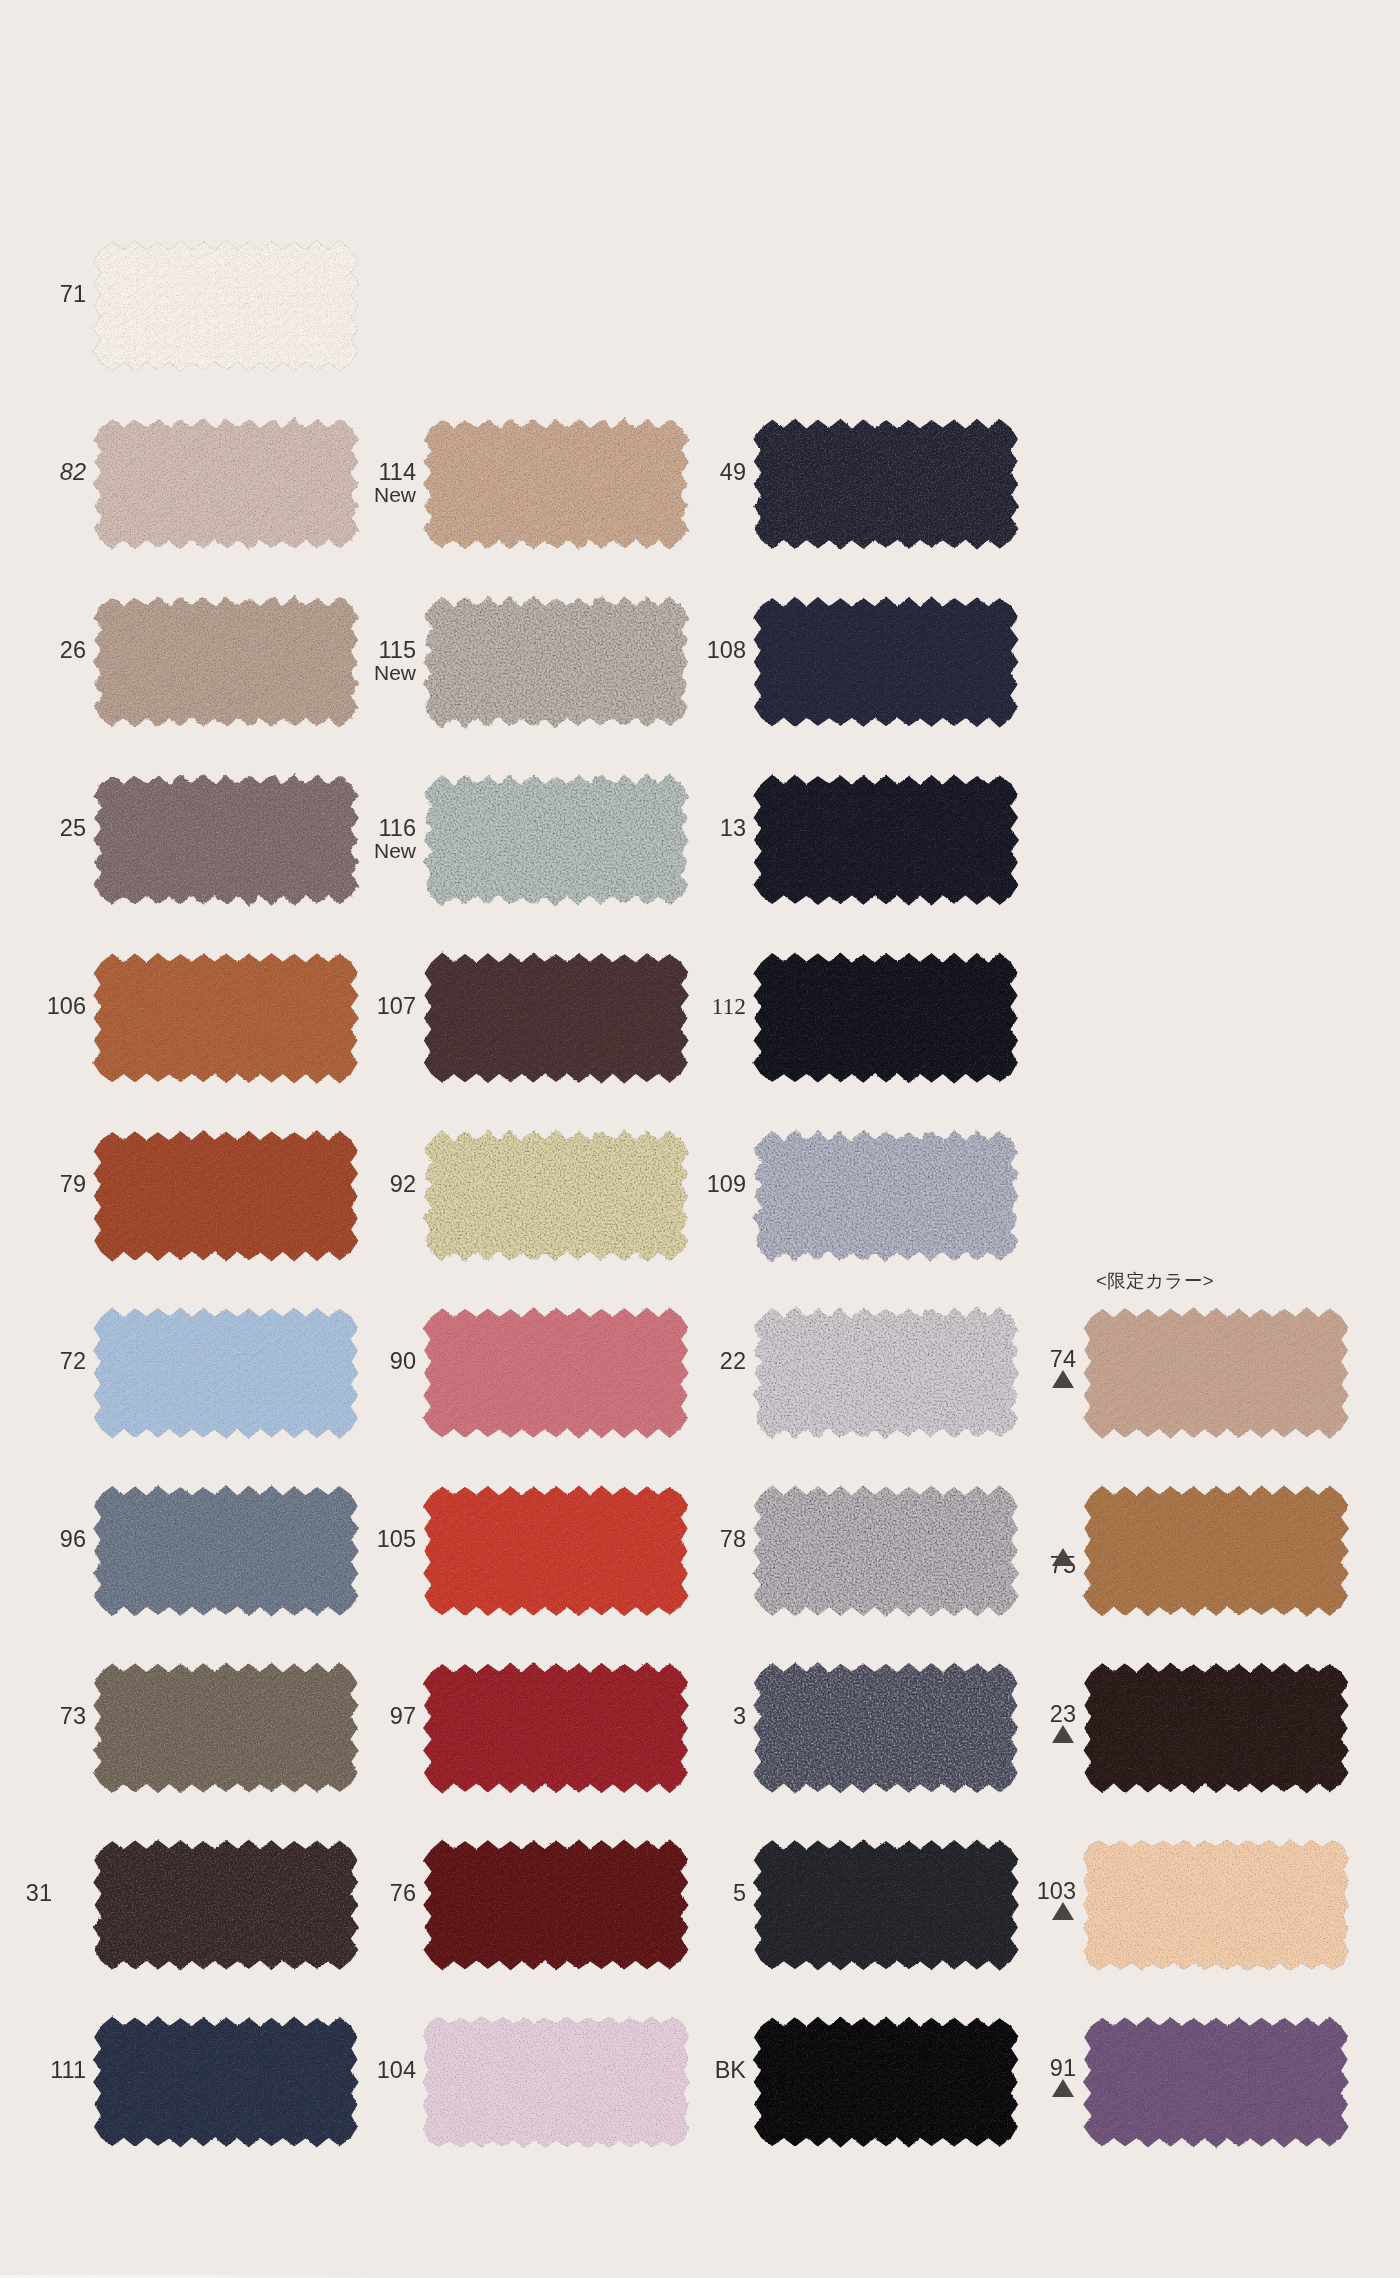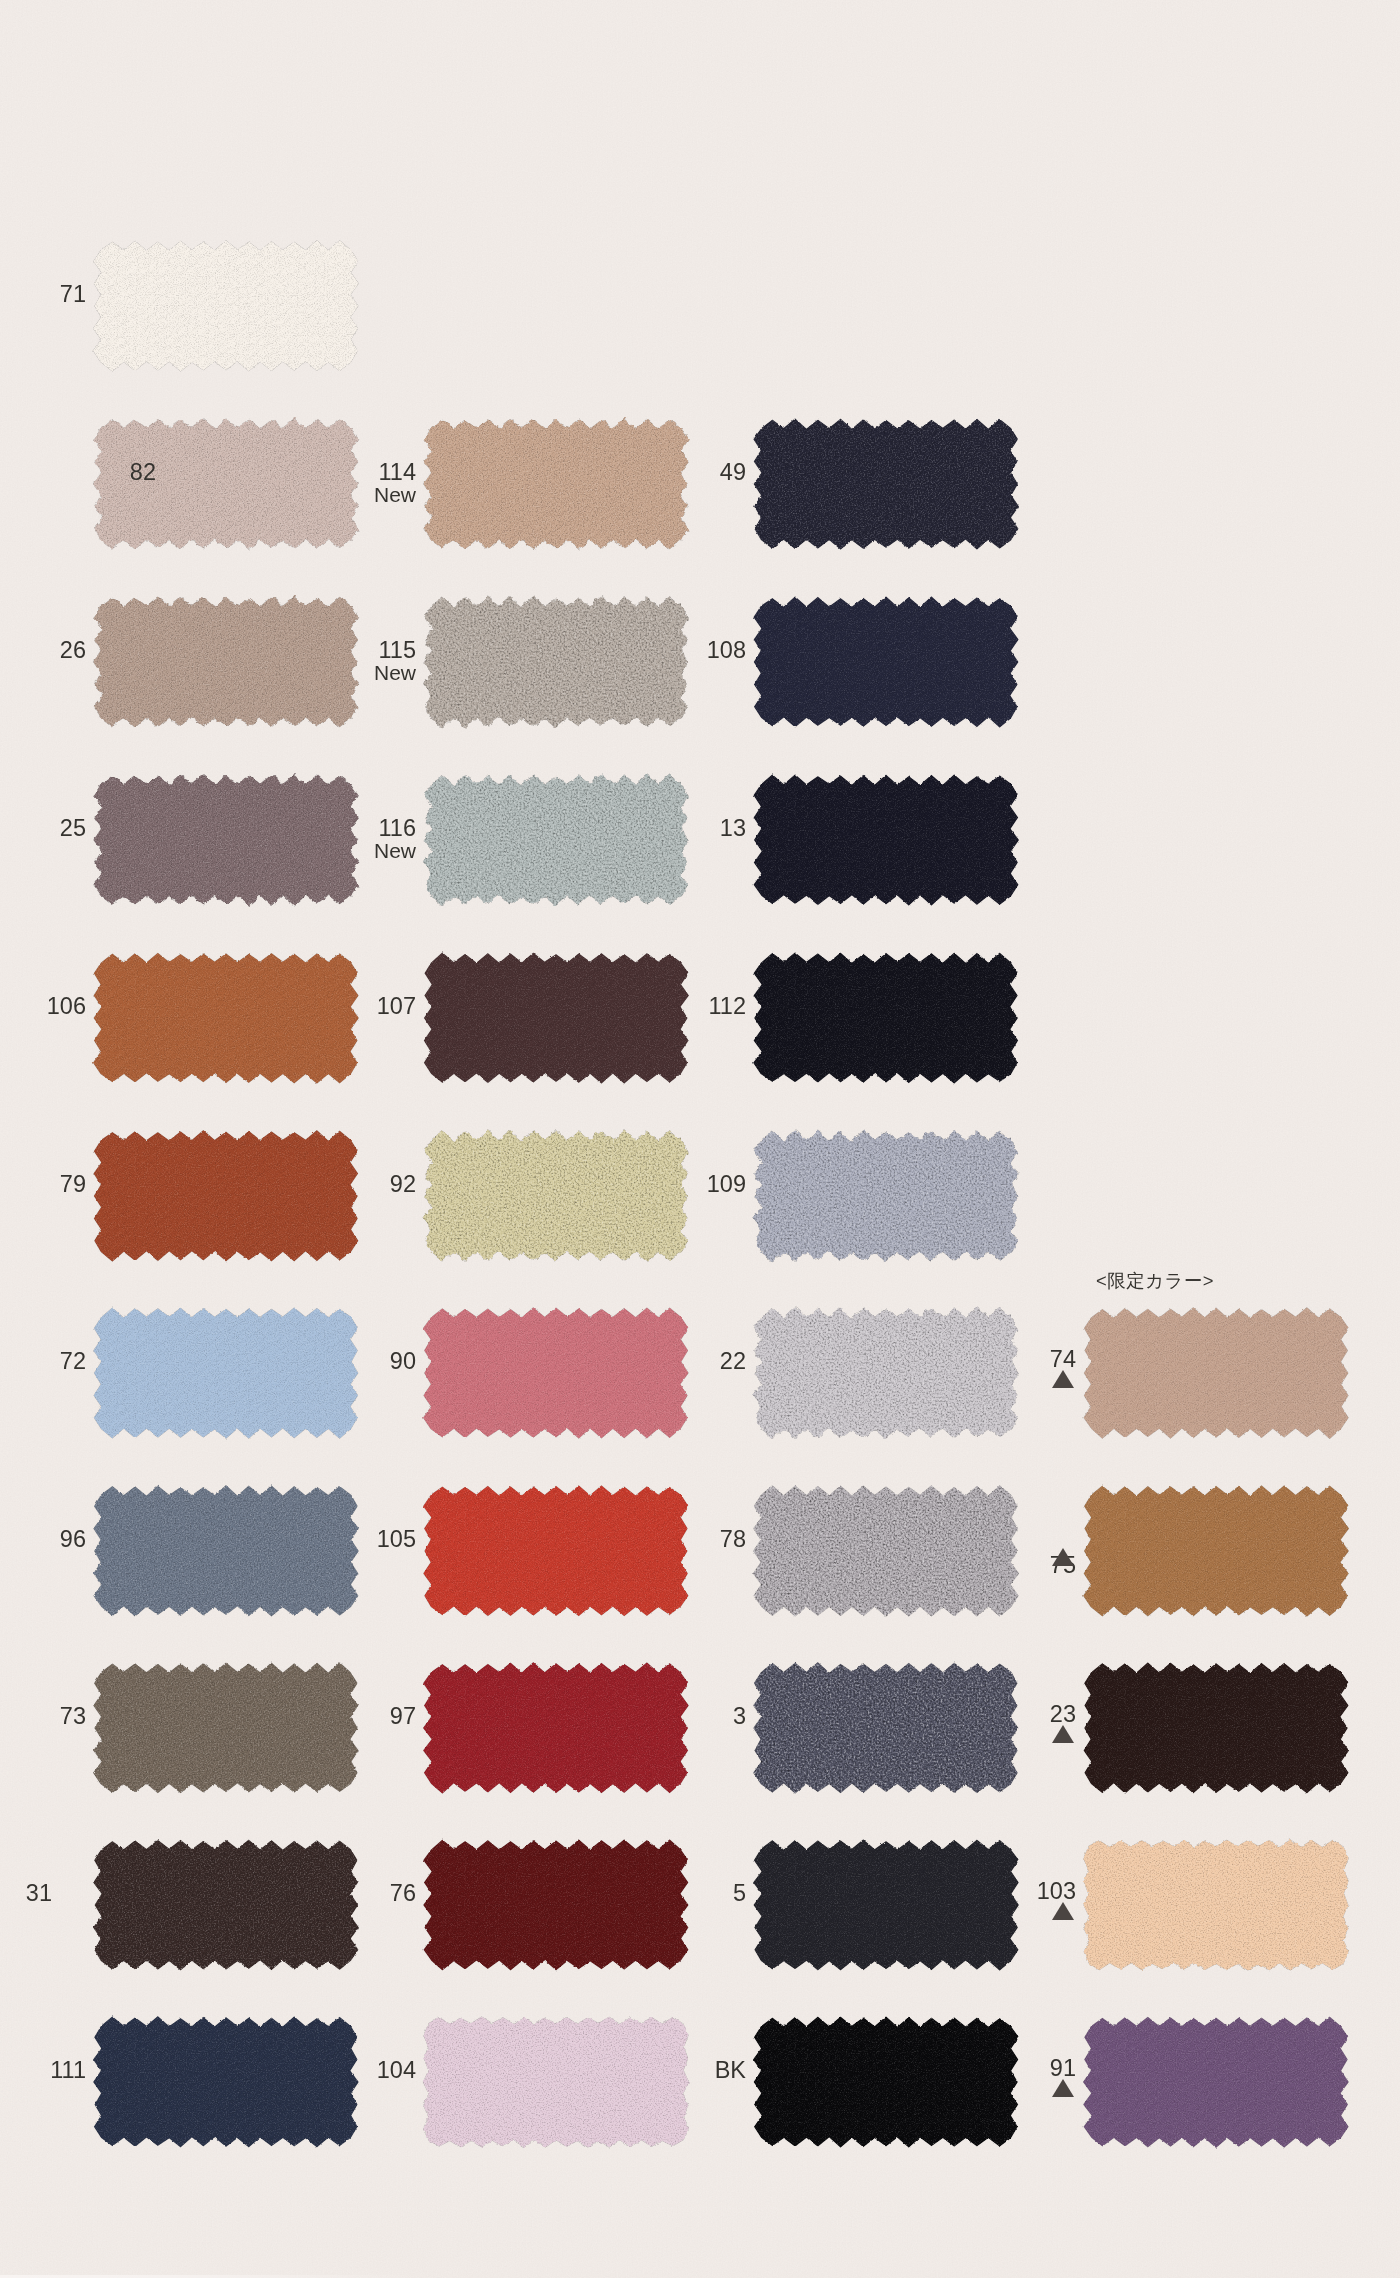--- a/index.html
+++ b/index.html
@@ -147,21 +147,21 @@
         <rect x="6" y="6" width="256" height="118" rx="5" fill="url(#twill-pattern)"></rect>
       </svg>
     </div>
     <div class="code" style="right: 1314px; top: 282.5px;">71</div>
     <div class="swatch" style="left: 92px; top: 419px;">
       <svg width="292" height="154" viewBox="-12 -12 292 154" style="margin-left: -12px; margin-top: -12px;">
         <path d="M9.00,9.18L20.36,-0.76L31.73,8.49L43.09,-0.28L54.45,9.02L65.82,0.09L77.18,8.66L88.55,1.03L99.91,8.71L111.27,-0.59L122.64,9.41L134.00,-0.49L145.36,8.58L156.73,-0.22L168.09,9.44L179.45,0.73L190.82,8.87L202.18,-0.83L213.55,9.34L224.91,0.03L236.27,8.58L247.64,0.45L259.28,9.00L266.31,20.20L258.95,31.40L266.34,42.60L258.46,53.80L266.95,65.00L258.89,76.20L266.36,87.40L259.50,98.60L266.38,109.80L259.00,121.21L247.64,129.07L236.27,120.65L224.91,129.74L213.55,121.00L202.18,129.20L190.82,121.41L179.45,129.02L168.09,121.19L156.73,129.65L145.36,121.47L134.00,129.42L122.64,120.44L111.27,129.25L99.91,121.07L88.55,130.74L77.18,120.93L65.82,128.95L54.45,120.55L43.09,130.40L31.73,120.73L20.36,130.12L8.75,121.00L2.15,109.80L9.19,98.60L2.47,87.40L8.70,76.20L0.96,65.00L9.16,53.80L1.75,42.60L8.77,31.40L1.50,20.20Z" fill="#D1BBB3" filter="url(#tex-wool)"></path>
         <rect x="6" y="6" width="256" height="118" rx="5" fill="url(#twill-pattern)"></rect>
       </svg>
     </div>
-    <div class="code" style="right: 1244px; top: 460.5px;">82</div>
+    <div class="code" style="right: 1314px; top: 460.5px; font-style: italic;">82</div>
     <div class="swatch" style="left: 92px; top: 597px;">
       <svg width="292" height="154" viewBox="-12 -12 292 154" style="margin-left: -12px; margin-top: -12px;">
         <path d="M9.00,8.47L20.36,-0.31L31.73,9.16L43.09,-0.21L54.45,8.69L65.82,-0.68L77.18,9.09L88.55,0.36L99.91,8.74L111.27,0.33L122.64,9.52L134.00,-0.23L145.36,8.73L156.73,0.74L168.09,9.56L179.45,-0.85L190.82,8.79L202.18,-0.38L213.55,8.51L224.91,0.79L236.27,9.40L247.64,-0.28L259.51,9.00L266.23,20.20L258.88,31.40L265.90,42.60L259.40,53.80L265.85,65.00L259.34,76.20L266.64,87.40L258.82,98.60L265.58,109.80L259.00,121.16L247.64,130.19L236.27,121.21L224.91,129.39L213.55,121.46L202.18,129.02L190.82,120.99L179.45,129.92L168.09,121.54L156.73,129.07L145.36,121.33L134.00,129.70L122.64,121.38L111.27,129.29L99.91,120.61L88.55,128.96L77.18,121.12L65.82,130.28L54.45,120.57L43.09,130.78L31.73,120.50L20.36,129.81L9.05,121.00L1.74,109.80L9.41,98.60L2.28,87.40L8.47,76.20L1.15,65.00L8.44,53.80L1.66,42.60L9.48,31.40L1.57,20.20Z" fill="#B69D8E" filter="url(#tex-wool)"></path>
         <rect x="6" y="6" width="256" height="118" rx="5" fill="url(#twill-pattern)"></rect>
       </svg>
     </div>
     <div class="code" style="right: 1314px; top: 638.5px;">26</div>
     <div class="swatch" style="left: 92px; top: 775px;">
       <svg width="292" height="154" viewBox="-12 -12 292 154" style="margin-left: -12px; margin-top: -12px;">
         <path d="M9.00,8.95L20.36,0.15L31.73,8.64L43.09,-0.14L54.45,9.56L65.82,0.53L77.18,9.52L88.55,-0.31L99.91,8.78L111.27,-0.74L122.64,8.43L134.00,0.04L145.36,8.88L156.73,-0.29L168.09,8.47L179.45,-0.45L190.82,8.71L202.18,0.07L213.55,8.88L224.91,-0.42L236.27,9.02L247.64,0.97L258.55,9.00L266.14,20.20L258.81,31.40L267.07,42.60L259.14,53.80L266.38,65.00L258.59,76.20L266.92,87.40L259.34,98.60L266.40,109.80L259.00,121.12L247.64,129.33L236.27,120.57L224.91,129.04L213.55,120.73L202.18,130.81L190.82,120.57L179.45,130.81L168.09,120.70L156.73,130.47L145.36,121.18L134.00,129.97L122.64,121.12L111.27,129.33L99.91,121.35L88.55,129.17L77.18,121.31L65.82,129.62L54.45,120.59L43.09,129.19L31.73,121.47L20.36,129.50L9.36,121.00L1.34,109.80L8.43,98.60L2.10,87.40L9.44,76.20L1.34,65.00L8.93,53.80L1.58,42.60L8.99,31.40L1.64,20.20Z" fill="#7E6A6D" filter="url(#tex-wool)"></path>
@@ -307,21 +307,21 @@
         <rect x="6" y="6" width="256" height="118" rx="5" fill="url(#twill-pattern)"></rect>
       </svg>
     </div>
     <div class="code" style="right: 654px; top: 816.5px;">13</div>
     <div class="swatch" style="left: 752px; top: 953px;">
       <svg width="292" height="154" viewBox="-12 -12 292 154" style="margin-left: -12px; margin-top: -12px;">
         <path d="M9.00,9.57L20.36,-0.19L31.73,8.44L43.09,-0.66L54.45,8.60L65.82,0.21L77.18,8.94L88.55,-0.43L99.91,9.50L111.27,0.65L122.64,9.58L134.00,-0.33L145.36,8.50L156.73,-0.02L168.09,8.50L179.45,0.05L190.82,9.40L202.18,-0.42L213.55,9.47L224.91,-0.24L236.27,9.44L247.64,-0.50L258.61,9.00L265.89,20.20L258.50,31.40L265.81,42.60L258.48,53.80L265.99,65.00L258.52,76.20L266.24,87.40L259.50,98.60L265.76,109.80L259.00,121.41L247.64,129.02L236.27,121.56L224.91,129.64L213.55,120.92L202.18,130.81L190.82,121.34L179.45,129.73L168.09,120.94L156.73,130.19L145.36,120.49L134.00,129.83L122.64,120.41L111.27,130.11L99.91,121.30L88.55,129.45L77.18,120.54L65.82,129.70L54.45,120.95L43.09,129.34L31.73,121.45L20.36,128.99L8.57,121.00L1.05,109.80L9.47,98.60L1.47,87.40L9.34,76.20L2.08,65.00L9.50,53.80L1.43,42.60L9.46,31.40L1.45,20.20Z" fill="#0F0F18" filter="url(#tex-twill)"></path>
         <rect x="6" y="6" width="256" height="118" rx="5" fill="url(#twill-pattern)"></rect>
       </svg>
     </div>
-    <div class="code" style="right: 654px; top: 994.5px;">112</div>
+    <div class="code" style="right: 654px; top: 994.5px; font-family: Liberation Serif, serif;">112</div>
     <div class="swatch" style="left: 752px; top: 1131px;">
       <svg width="292" height="154" viewBox="-12 -12 292 154" style="margin-left: -12px; margin-top: -12px;">
         <path d="M9.00,8.86L20.36,0.26L31.73,9.12L43.09,-0.59L54.45,9.47L65.82,-0.56L77.18,9.37L88.55,0.88L99.91,9.53L111.27,-0.41L122.64,8.49L134.00,-0.07L145.36,8.65L156.73,0.94L168.09,8.61L179.45,0.45L190.82,9.32L202.18,0.03L213.55,8.64L224.91,0.53L236.27,9.06L247.64,0.75L258.84,9.00L265.80,20.20L258.43,31.40L266.98,42.60L259.42,53.80L266.52,65.00L258.98,76.20L266.52,87.40L258.82,98.60L266.59,109.80L259.00,121.36L247.64,130.14L236.27,120.92L224.91,129.29L213.55,121.39L202.18,130.62L190.82,120.92L179.45,130.62L168.09,121.30L156.73,129.61L145.36,121.54L134.00,130.10L122.64,121.35L111.27,130.15L99.91,120.84L88.55,129.66L77.18,120.73L65.82,129.04L54.45,120.97L43.09,129.72L31.73,121.22L20.36,130.66L8.88,121.00L2.27,109.80L8.49,98.60L1.29,87.40L9.11,76.20L2.27,65.00L8.78,53.80L1.35,42.60L8.97,31.40L1.52,20.20Z" fill="#ABAEBD" filter="url(#tex-heather)"></path>
       </svg>
     </div>
     <div class="code" style="right: 654px; top: 1172.5px;">109</div>
     <div class="swatch" style="left: 752px; top: 1308px;">
       <svg width="292" height="154" viewBox="-12 -12 292 154" style="margin-left: -12px; margin-top: -12px;">
         <path d="M9.00,9.35L20.36,0.72L31.73,8.59L43.09,-0.52L54.45,9.14L65.82,0.65L77.18,8.60L88.55,0.21L99.91,9.56L111.27,0.50L122.64,8.60L134.00,0.20L145.36,8.81L156.73,-0.09L168.09,8.73L179.45,0.85L190.82,9.24L202.18,0.47L213.55,9.01L224.91,-0.69L236.27,8.68L247.64,0.02L259.07,9.00L265.71,20.20L259.56,31.40L266.54,42.60L259.16,53.80L267.04,65.00L259.43,76.20L266.79,87.40L259.35,98.60L265.78,109.80L259.00,121.32L247.64,129.27L236.27,121.48L224.91,128.94L213.55,120.65L202.18,130.43L190.82,120.50L179.45,129.53L168.09,120.45L156.73,129.03L145.36,121.39L134.00,130.38L122.64,121.09L111.27,130.18L99.91,121.58L88.55,129.86L77.18,120.93L65.82,130.37L54.45,120.98L43.09,130.11L31.73,120.99L20.36,130.36L9.18,121.00L1.87,109.80L8.72,98.60L1.11,87.40L8.87,76.20L2.46,65.00L9.26,53.80L1.26,42.60L8.48,31.40L1.59,20.20Z" fill="#CBC7CC" filter="url(#tex-heather)"></path>
       </svg>

